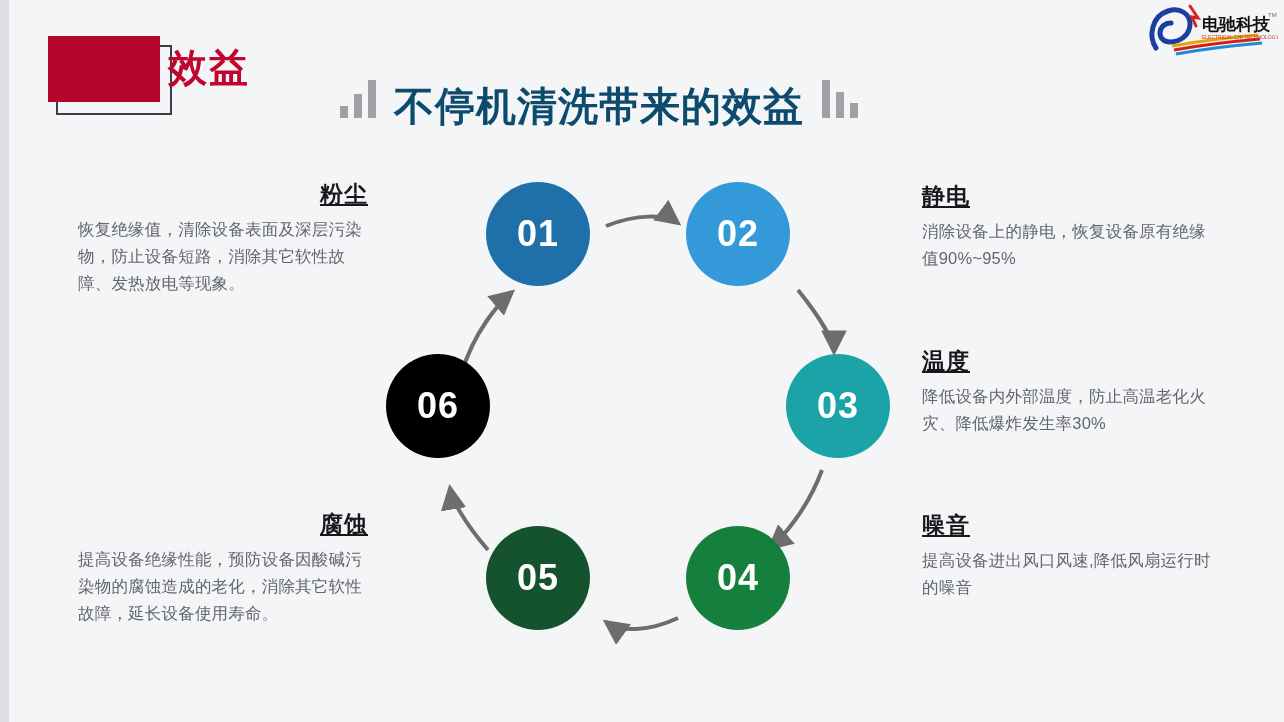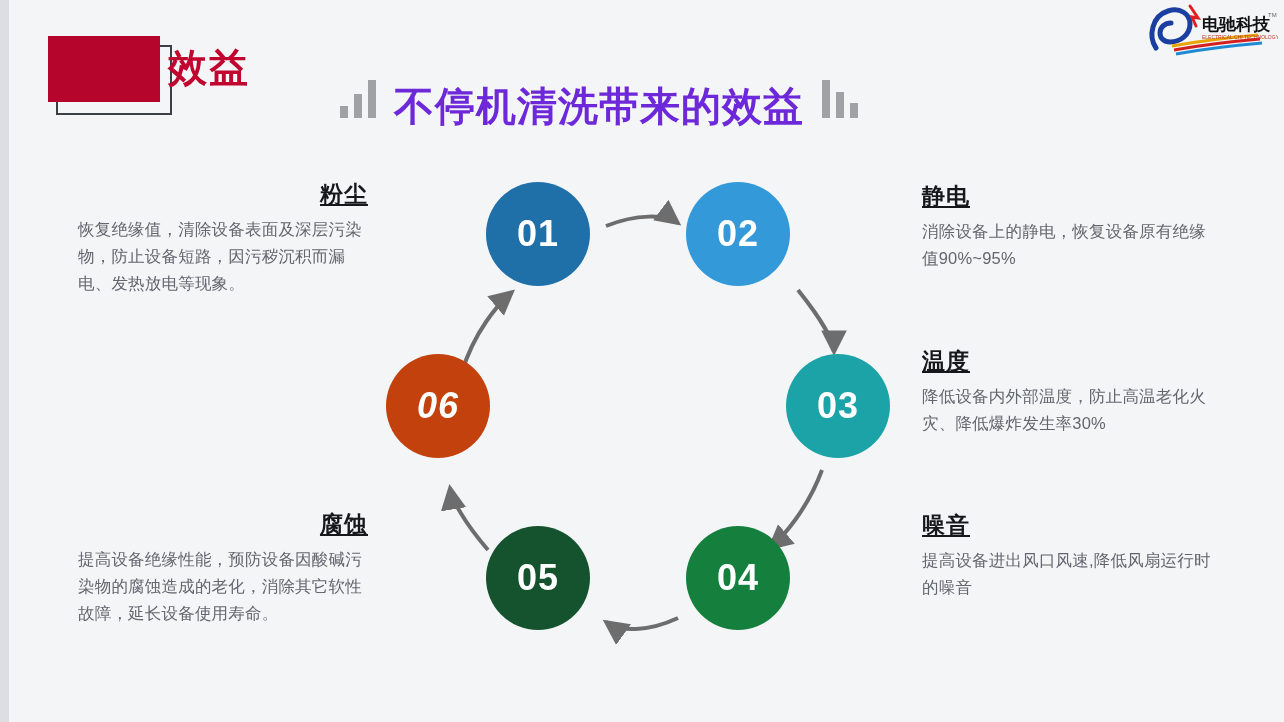--- a/index.html
+++ b/index.html
@@ -74,21 +74,21 @@
   .bars span { background: #a0a1a4; width: 8px; display:block; }
   .bars.asc span:nth-child(1) { height: 12px; }
   .bars.asc span:nth-child(2) { height: 24px; }
   .bars.asc span:nth-child(3) { height: 38px; }
   .bars.desc span:nth-child(1) { height: 38px; }
   .bars.desc span:nth-child(2) { height: 26px; }
   .bars.desc span:nth-child(3) { height: 15px; }
   .main-title {
     font-size: 40px;
     font-weight: 700;
-    color: #6d28d9;
+    color: #0c4a6e;
     letter-spacing: 1px;
     white-space: nowrap;
     line-height: 1;
     margin-top: 16px;
   }
 
   
   .logo {
     position: absolute;
     right: 6px; top: 2px;
@@ -218,28 +218,28 @@
     </div>
     <div class="node n3" style="background: rgb(27, 163, 168);">
       <span>03</span>
     </div>
     <div class="node n4" style="background: #15803d;">
       <span>04</span>
     </div>
     <div class="node n5" style="background: #14532d;">
       <span>05</span>
     </div>
-    <div class="node n6" style="background: #c2410c; font-style: italic;">
+    <div class="node n6" style="background: #000000;">
       <span>06</span>
     </div>
   </div>
 
   <div class="block left b-dust">
     <div class="head">粉尘</div>
-    <div class="body">恢复绝缘值，清除设备表面及深层污染物，防止设备短路，因污秽沉积而漏电、发热放电等现象。</div>
+    <div class="body">恢复绝缘值，清除设备表面及深层污染物，防止设备短路，消除其它软性故障、发热放电等现象。</div>
   </div>
 
 
   <div class="block left b-corrode">
     <div class="head">腐蚀</div>
     <div class="body">提高设备绝缘性能，预防设备因酸碱污染物的腐蚀造成的老化，消除其它软性故障，延长设备使用寿命。</div>
   </div>
 
   <div class="block right b-static">
     <div class="head">静电</div>

